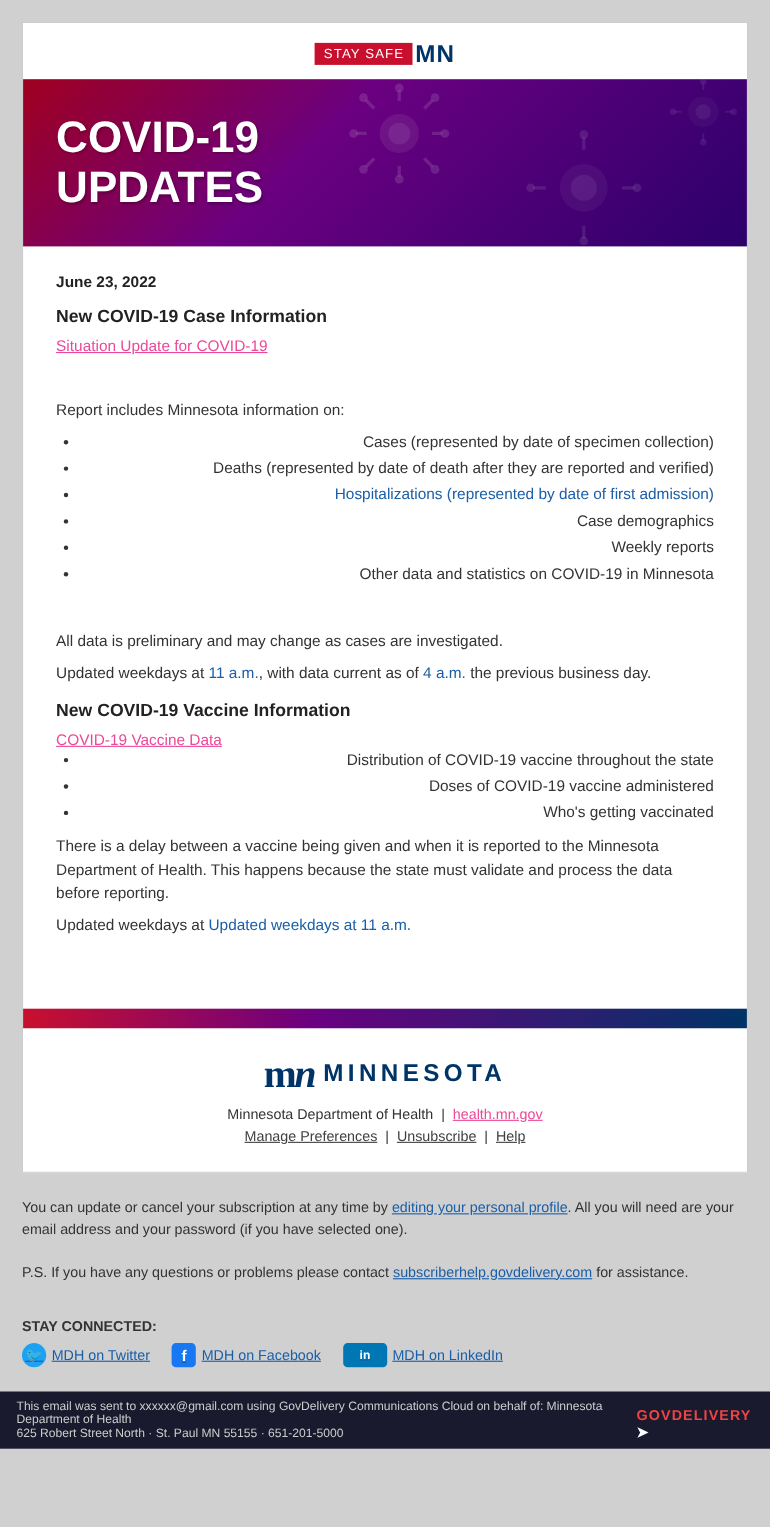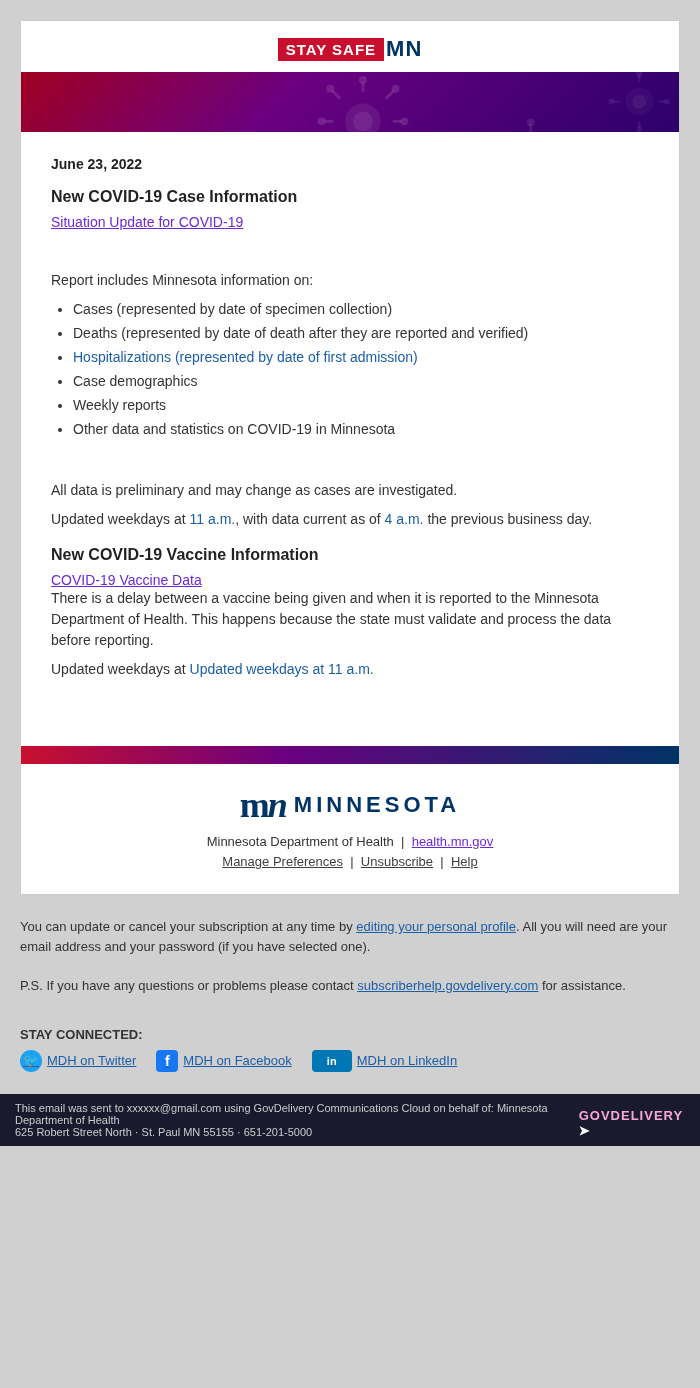--- a/index.html
+++ b/index.html
@@ -30,22 +30,22 @@
       display: inline-flex;
       align-items: center;
       font-size: 20px;
       font-weight: bold;
       letter-spacing: 1px;
     }
     .stay-safe-box {
       background: #c8102e;
       color: #fff;
       padding: 3px 8px;
-      font-size: 15px;
-      font-weight: bold;
+      font-size: 12px;
+      font-weight: normal;
       margin-right: 0;
     }
     .mn-text {
       color: #003366;
       font-size: 22px;
       font-weight: bold;
       margin-left: 2px;
     }
     
     .hero-banner {
@@ -80,33 +80,34 @@
       font-size: 14px;
       margin-bottom: 16px;
     }
     .section-title {
       font-size: 16px;
       font-weight: bold;
       color: #222;
       margin-bottom: 8px;
     }
     .link-blue {
-      color: #6d28d9;
+      color: #ec4899;
     }
     .body-text {
       font-size: 14px;
       color: #333;
       margin-bottom: 8px;
       line-height: 1.5;
       margin-top: 40px;
     }
     .bullet-list {
       list-style: disc;
       margin-left: 22px;
       margin-bottom: 10px;
+      text-align: right;
     }
     .bullet-list li {
       font-size: 14px;
       color: #333;
       margin-bottom: 3px;
       line-height: 1.5;
     }
     .updated-text {
       font-size: 14px;
       color: #333;
@@ -221,21 +222,21 @@
       justify-content: space-between;
       align-items: flex-end;
     }
     .govdelivery-logo {
       color: #fff;
       font-weight: bold;
       font-size: 13px;
       letter-spacing: 1px;
     }
     .govdelivery-logo span {
-      color: #f9a8d4;
+      color: #ef4444;
     }
   </style>
 </head>
 <body>
 
 <div class="page-wrapper">
   <div class="email-container">
 
     <div class="header">
       <div class="stay-safe-logo">
@@ -281,20 +282,24 @@
         <circle cx="360" cy="30" r="7" fill="rgba(255,255,255,0.25)"></circle>
         <line x1="360" y1="10" x2="360" y2="3" stroke="rgba(255,255,255,0.3)" stroke-width="2"></line>
         <circle cx="360" cy="2" r="3" fill="rgba(255,255,255,0.3)"></circle>
         <line x1="360" y1="50" x2="360" y2="57" stroke="rgba(255,255,255,0.3)" stroke-width="2"></line>
         <circle cx="360" cy="58" r="3" fill="rgba(255,255,255,0.3)"></circle>
         <line x1="340" y1="30" x2="333" y2="30" stroke="rgba(255,255,255,0.3)" stroke-width="2"></line>
         <circle cx="332" cy="30" r="3" fill="rgba(255,255,255,0.3)"></circle>
         <line x1="380" y1="30" x2="387" y2="30" stroke="rgba(255,255,255,0.3)" stroke-width="2"></line>
         <circle cx="388" cy="30" r="3" fill="rgba(255,255,255,0.3)"></circle>
       </svg>
+      <h1>
+        <span>COVID-19</span><br>
+        <span>UPDATES</span>
+      </h1>
     </div>
 
     <div class="content">
       <p class="date-line">June 23, 2022</p>
 
       <h2 class="section-title">New COVID-19 Case Information</h2>
       <p>
         <a class="link-blue" href="#">Situation Update for COVID-19</a>
       </p>
       <p class="body-text">Report includes Minnesota information on:</p>
@@ -308,20 +313,25 @@
       </ul>
       <p class="body-text">All data is preliminary and may change as cases are investigated.</p>
       <p class="updated-text">
         Updated weekdays at <span class="highlight">11 a.m.</span>, with data current as of <span class="highlight">4 a.m.</span> the previous business day.
       </p>
 
       <h2 class="section-title">New COVID-19 Vaccine Information</h2>
       <p>
         <a class="link-blue" href="#">COVID-19 Vaccine Data</a>
       </p>
+      <ul class="bullet-list">
+        <li>Distribution of COVID-19 vaccine throughout the state</li>
+        <li>Doses of COVID-19 vaccine administered</li>
+        <li>Who's getting vaccinated</li>
+      </ul>
       <p class="delay-text">There is a delay between a vaccine being given and when it is reported to the Minnesota Department of Health. This happens because the state must validate and process the data before reporting.</p>
       <p class="updated-text">
         Updated weekdays at <span class="highlight">Updated weekdays at 11 a.m.</span>
       </p>
     </div>
 
     <div class="footer-color-bar"></div>
 
     <div class="footer-mn">
       <div class="mn-logo-area">

